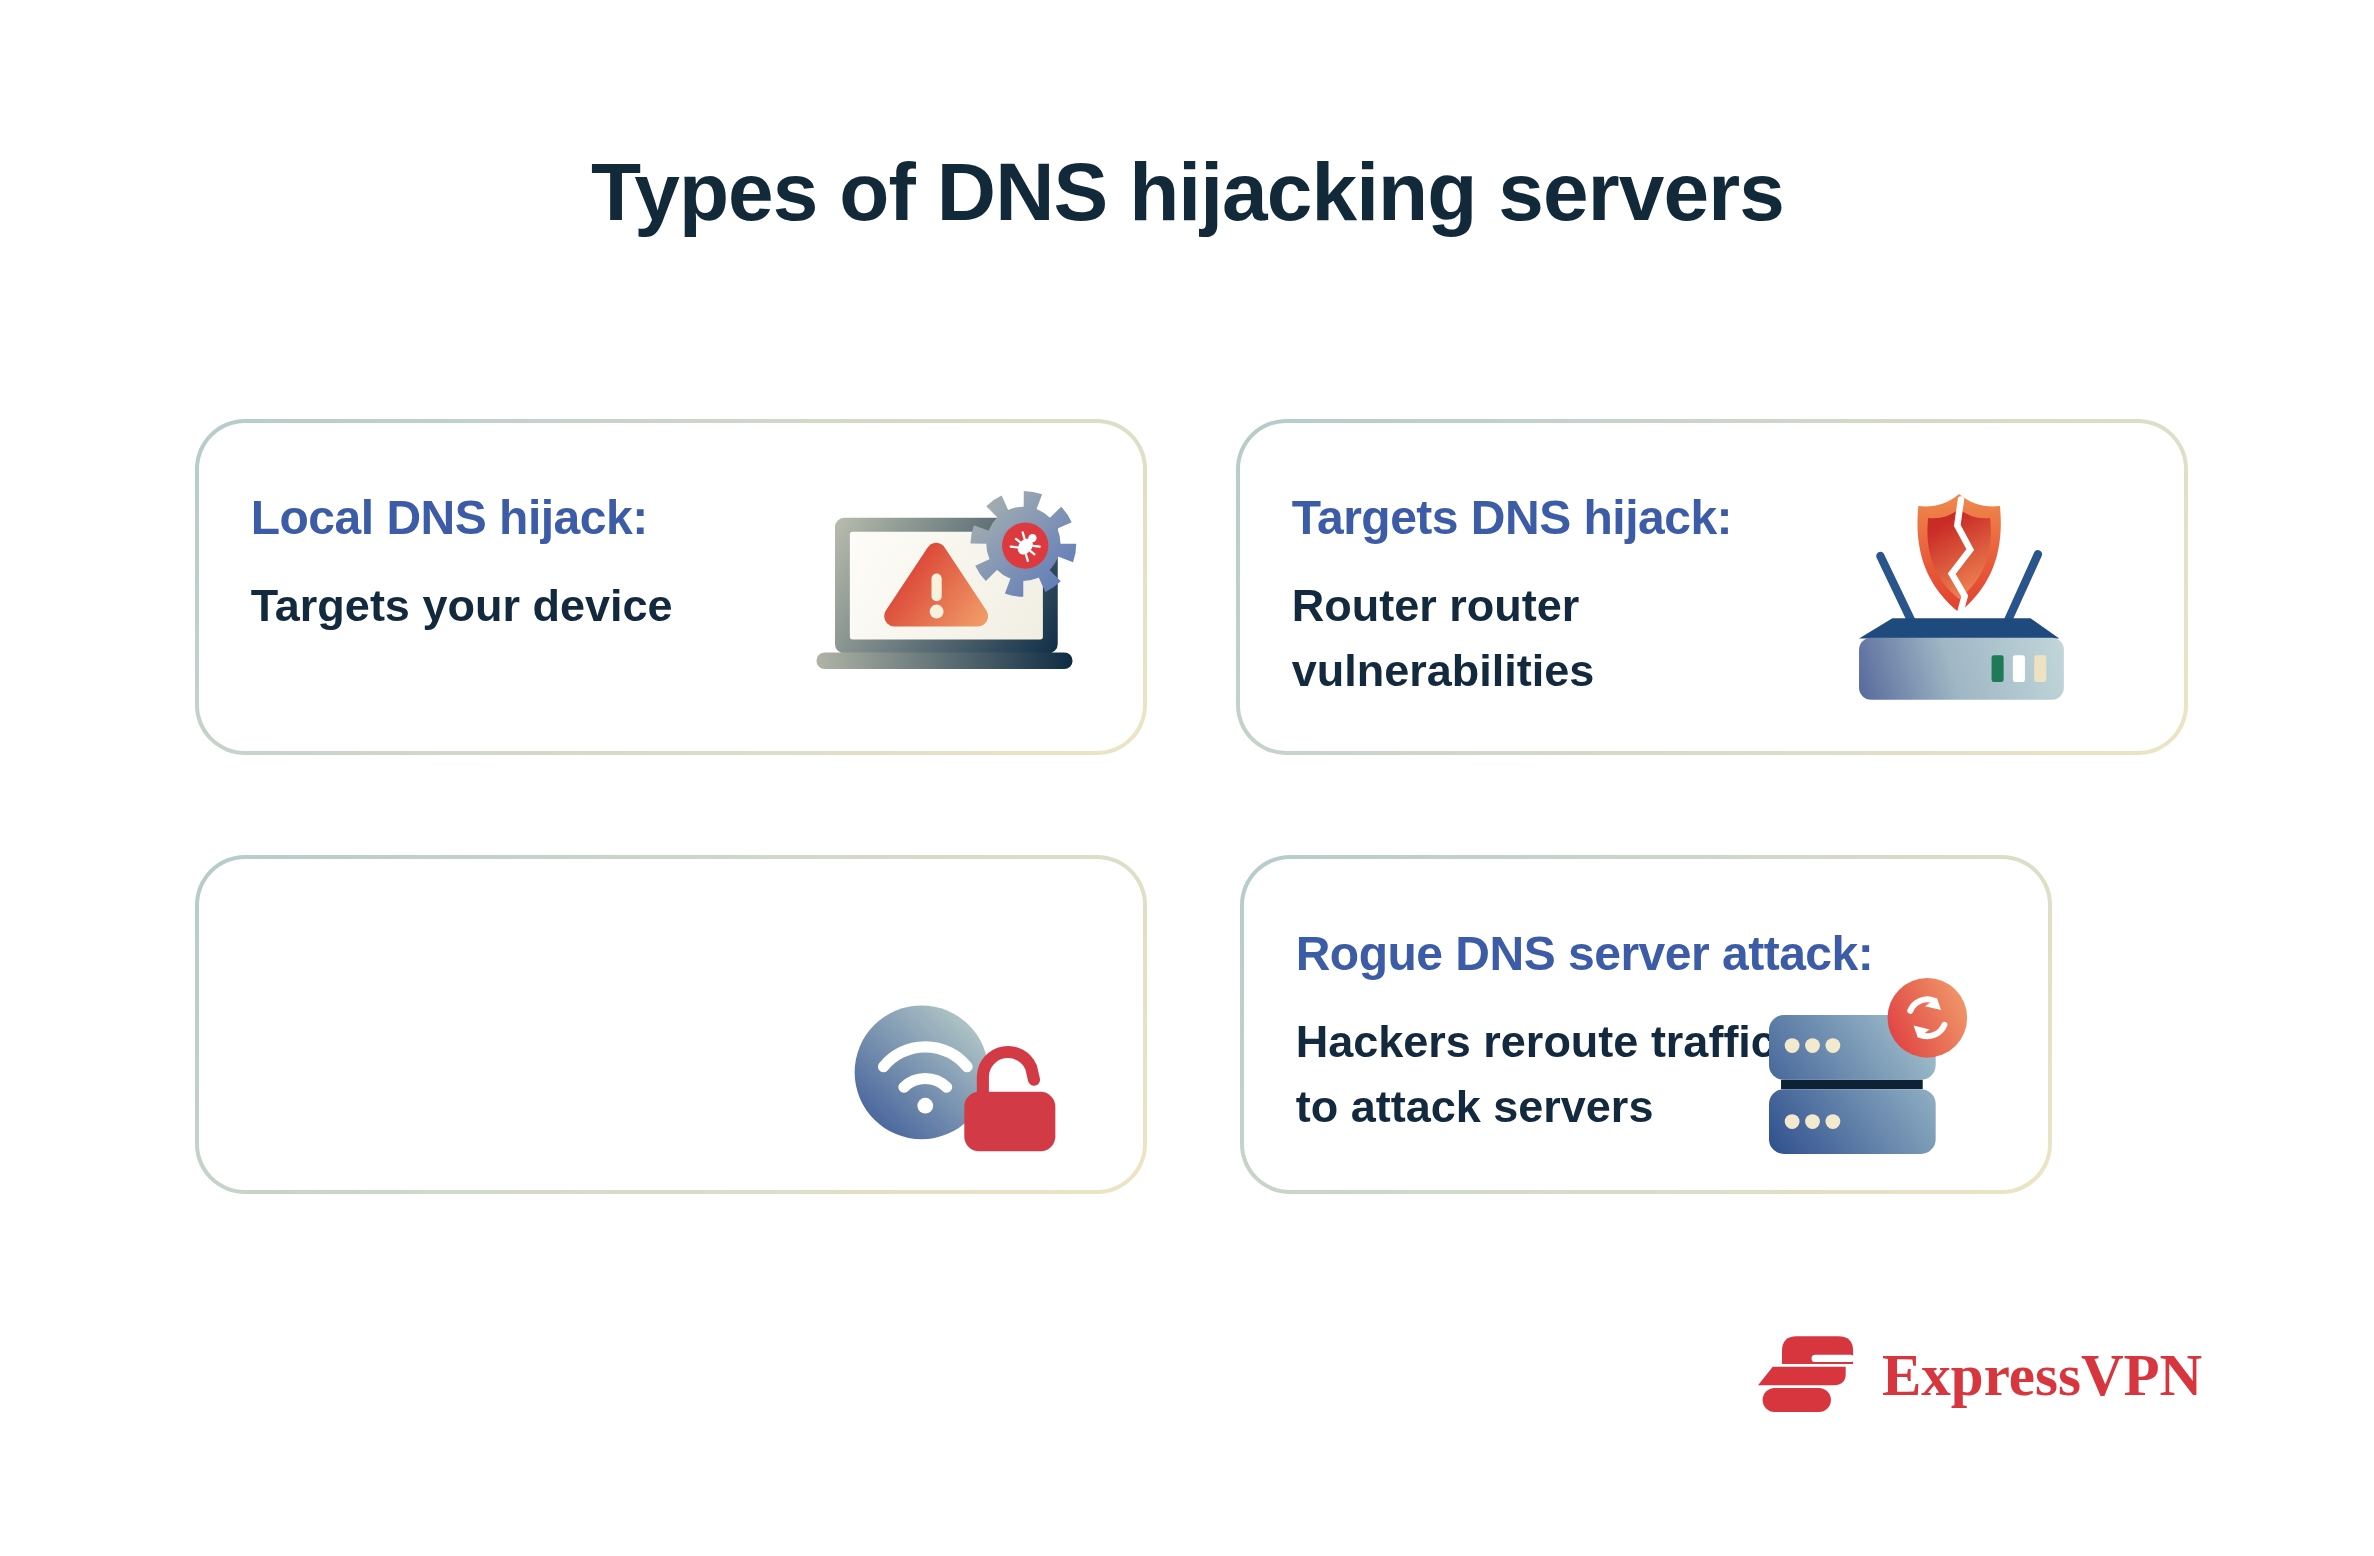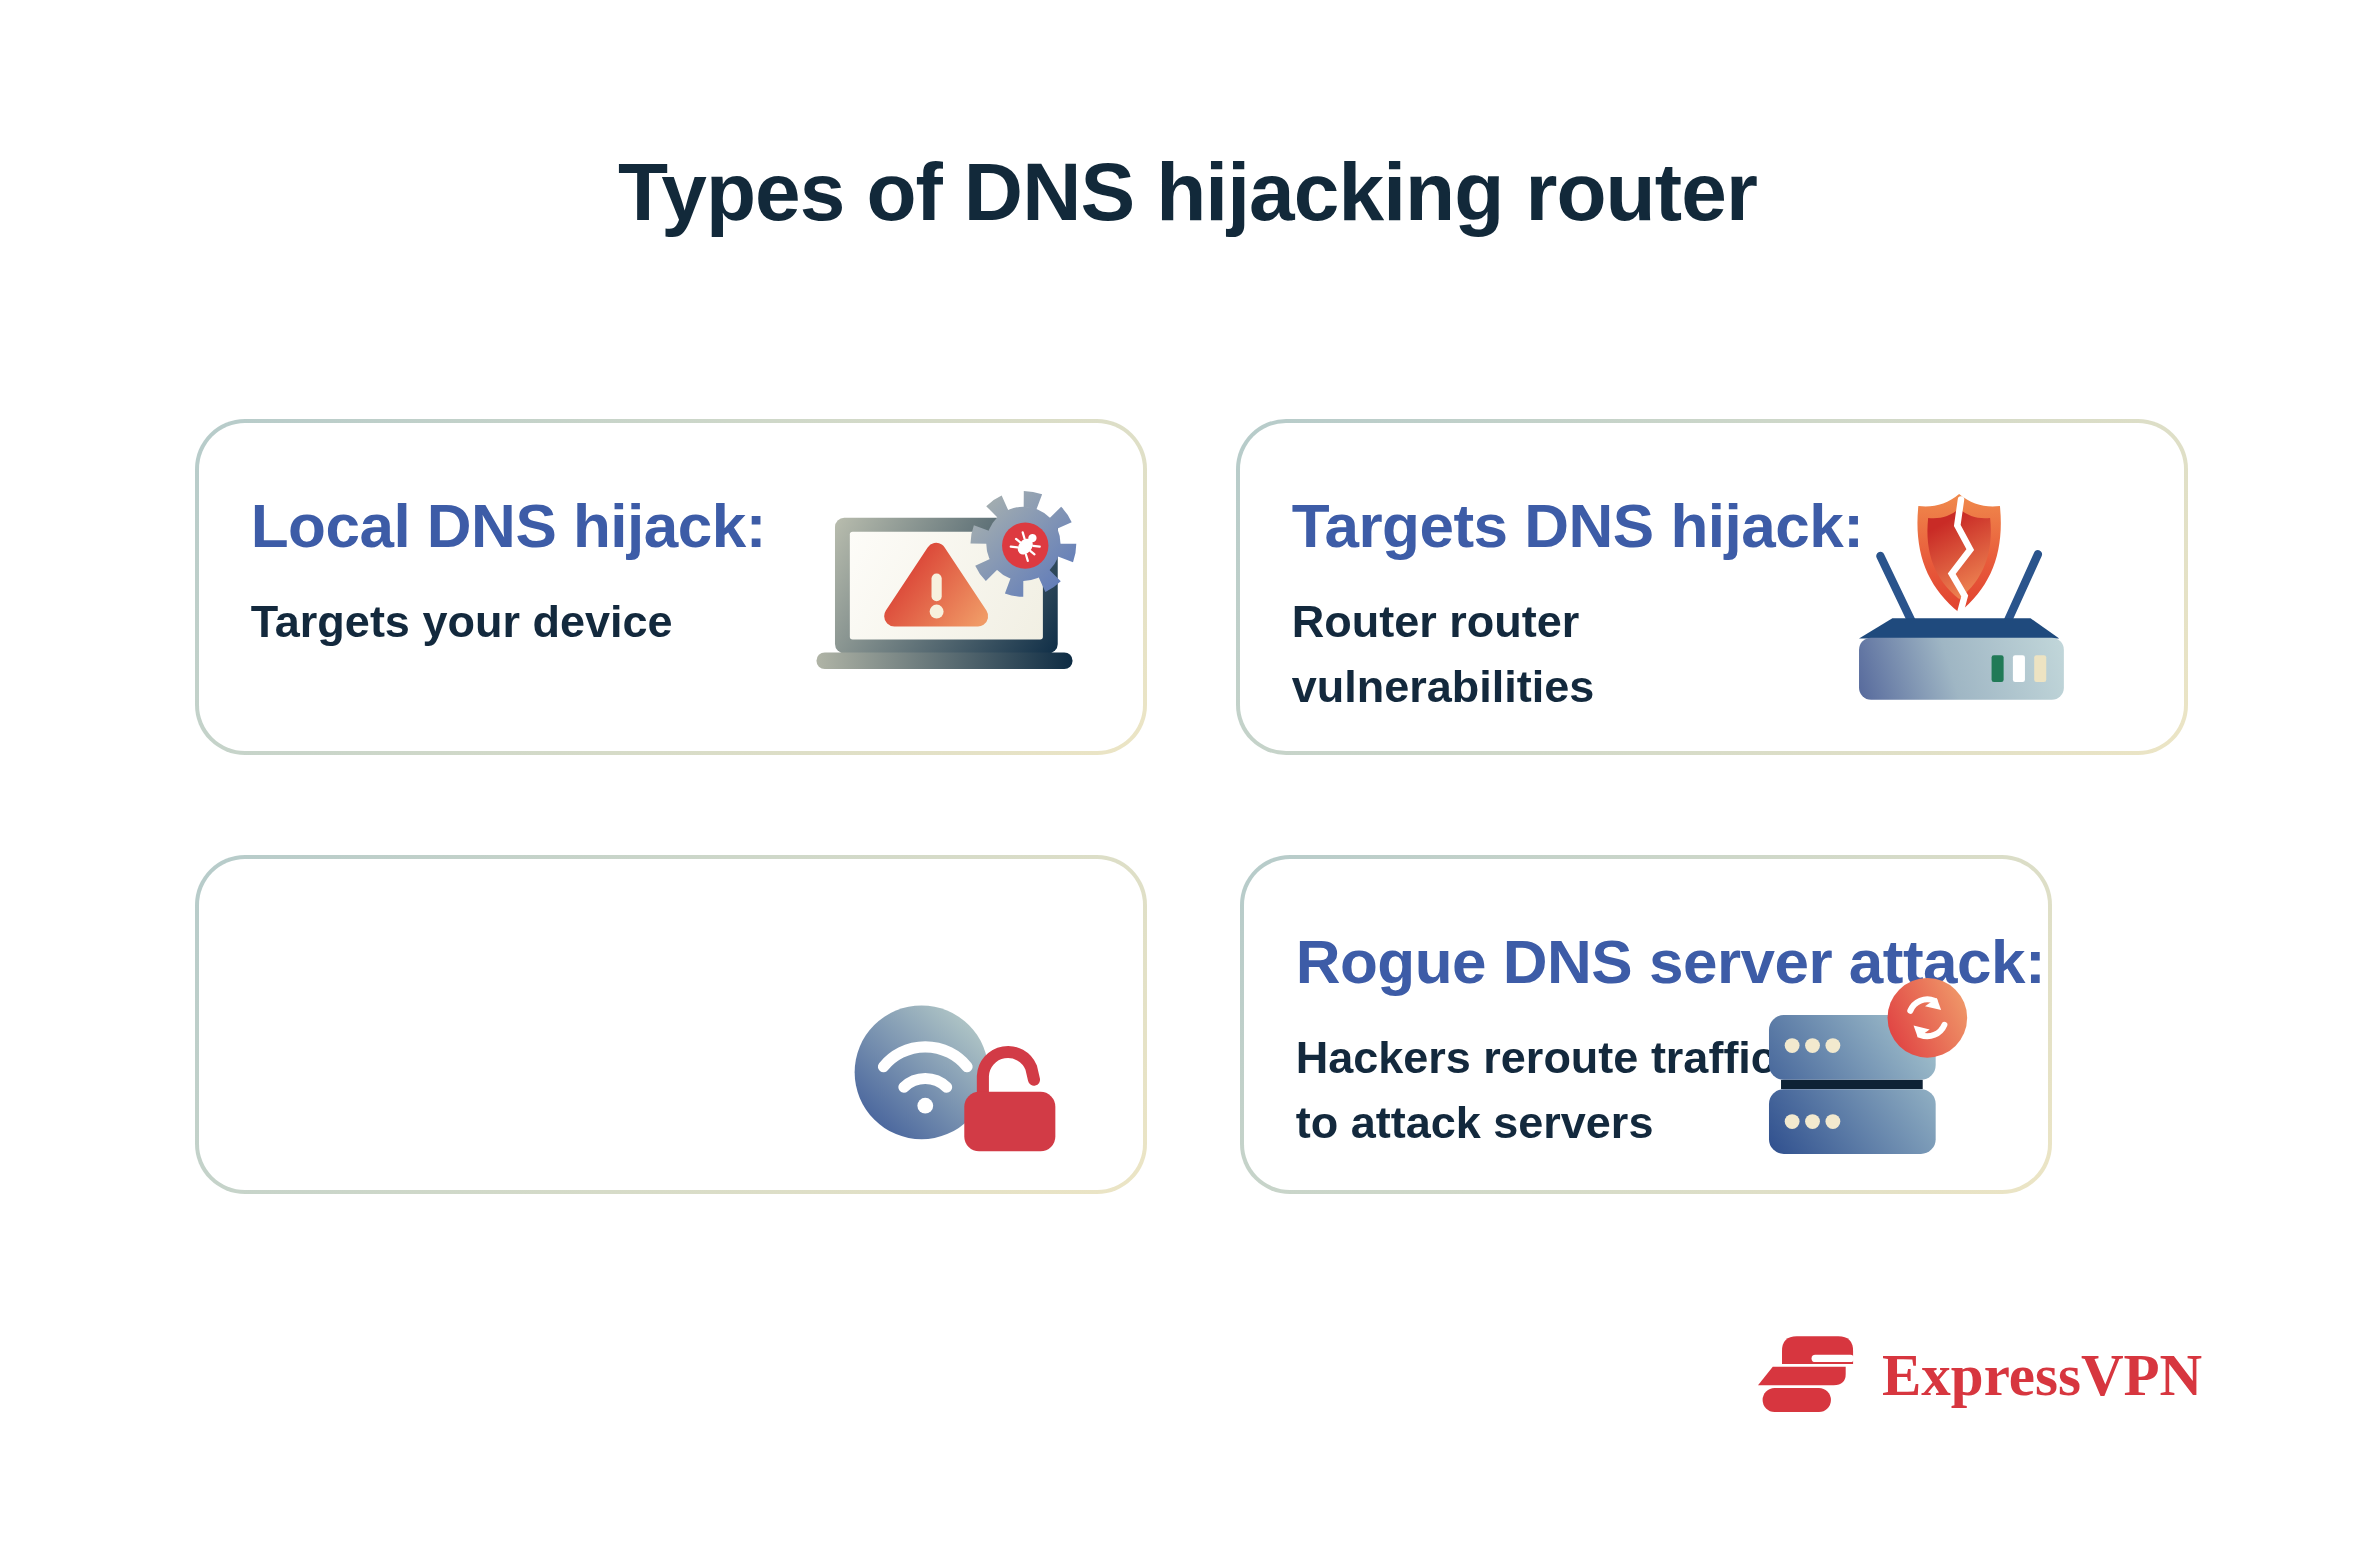--- a/index.html
+++ b/index.html
@@ -4,40 +4,40 @@
 <style>
   html,body{margin:0;padding:0;background:#fff;}
   #canvas{position:relative;width:2375px;height:1556px;background:#ffffff;overflow:hidden;
           font-family:"Liberation Sans", sans-serif;}
   .title{position:absolute;top:145px;left:0;right:0;text-align:center;
          font-size:82px;font-weight:700;color:#12293A;letter-spacing:-0.9px;}
   .card{position:absolute;box-sizing:border-box;padding:3.7px;border-radius:50px;
         background:linear-gradient(135deg,#B6CBCA 0%,#CFD8C9 45%,#ECE5C5 100%);}
   .card-inner{position:relative;width:100%;height:100%;background:#ffffff;border-radius:46px;}
   .card-text{position:absolute;left:52px;top:67px;}
-  .card-heading{margin:0 0 28px 0;font-size:62px;font-weight:700;color:#3D5CA7;letter-spacing:-0.5px;}
+  .card-heading{margin:0 0 28px 0;font-size:48px;font-weight:700;color:#3D5CA7;letter-spacing:-0.5px;}
   .card-body{margin:0;font-size:45px;font-weight:700;color:#13293D;line-height:65px;white-space:pre-line;}
   .card-icon{position:absolute;}
   .logo{position:absolute;left:1758px;top:1336px;display:flex;align-items:center;gap:28px;}
   .logo-text{font-family:"Liberation Serif", serif;font-weight:700;font-size:59px;color:#D7363F;}
   #c1{left:195px;top:419px;width:952px;height:336px;}
   #c2{left:1236px;top:419px;width:952px;height:336px;}
   #c3{left:195px;top:855px;width:952px;height:339px;}
   #c4{left:1240px;top:855px;width:812px;height:339px;}
   #icon1{right:37px;top:65px;}
   #icon2{right:109px;top:45px;}
   #icon3{right:70px;top:137px;}
   #icon4{right:63px;top:119px;}
 </style>
 </head>
 <body>
 
 <div id="canvas">
 
-  <div class="title">Types of DNS hijacking router</div>
+  <div class="title">Types of DNS hijacking servers</div>
 
   <div class="card" id="c1">
     <div class="card-inner">
       <div class="card-text">
         <h3 class="card-heading">Local DNS hijack:</h3>
         <p class="card-body">Targets your device</p>
       </div>
       <svg class="card-icon" id="icon1" width="297" height="223" viewBox="0 0 320 240">
         <defs>
           <linearGradient id="lapFrame" gradientUnits="userSpaceOnUse" x1="28" y1="32" x2="268" y2="178">

